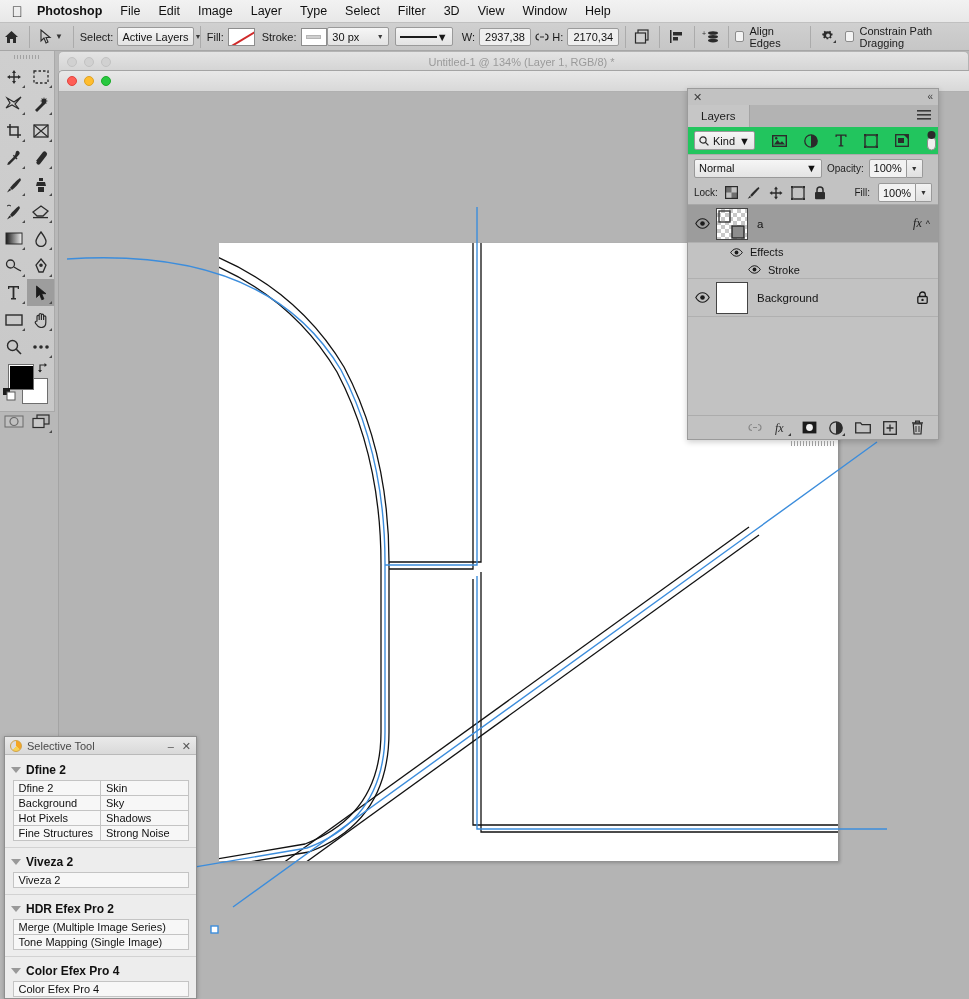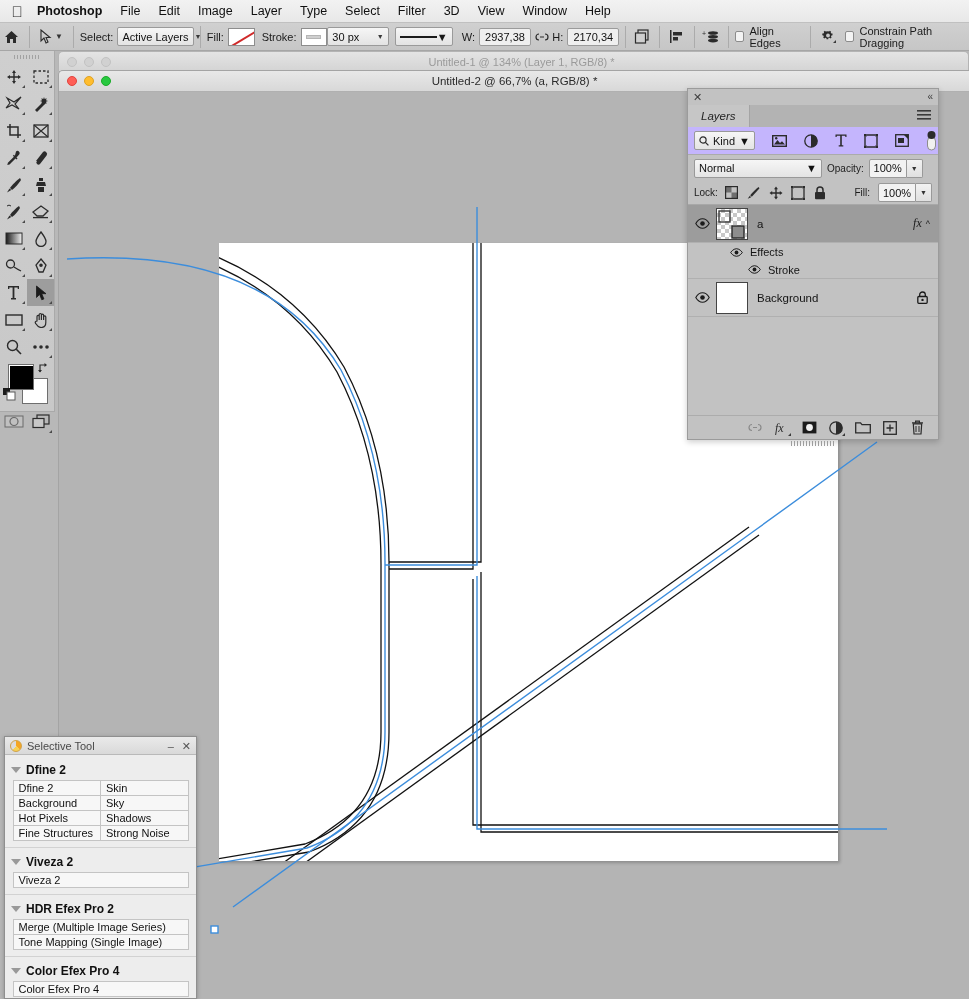--- a/index.html
+++ b/index.html
@@ -135,29 +135,29 @@
   
   .layers-panel {
     position:absolute; left:687px; top:88px; width:252px; height:352px;
     background:#c2c2c2; border:1px solid #9b9b9b; z-index: 50;
     box-shadow: 0 2px 6px rgba(0,0,0,0.2);
     display:flex; flex-direction:column;
   }
   .lp-topbar { height: 16px; position:relative; background:#c2c2c2; }
   .lp-close { position:absolute; left:5px; top:1px; font-size:11px; color:#3c3c3c; line-height:14px; }
   .lp-collapse { position:absolute; right:5px; top:1px; font-size:10px; color:#3c3c3c; line-height:14px; }
-  .lp-tabs { height: 22px; display:flex; align-items:stretch; background:#b3b3b3; position:relative;font-style:italic; }
+  .lp-tabs { height: 22px; display:flex; align-items:stretch; background:#b3b3b3; position:relative; }
   .lp-tab {
     padding: 0 13px; display:flex; align-items:center; font-size:11.5px; color:#1e1e1e;
     background:#c6c6c6; border-right:1px solid #a4a4a4;
   }
   .lp-menu-ico { position:absolute; right:7px; top:5px; }
   .lp-filter {
     height: 28px; display:flex; align-items:center; gap:17px; padding: 0 6px;
-    background:#c4b5fd; border-bottom:1px solid #ababab;
+    background:#22c55e; border-bottom:1px solid #ababab;
   }
   .kind-select {
     width: 84px; height: 19px; background: linear-gradient(180deg,#f6f6f6,#e4e4e4);
     border:1px solid #999; border-radius:2px; display:flex; align-items:center;
     padding: 0 4px; gap:4px; font-size:11px; color:#111; justify-content:space-between;
   }
   .kind-left { display:flex; align-items:center; gap:4px; }
   .filt-ico { width: 19px; height: 20px; display:flex; align-items:center; justify-content:center; }
   .lp-blend {
     height: 26px; display:flex; align-items:center; gap:5px; padding:0 6px; background:#c2c2c2;
@@ -373,21 +373,20 @@
     <div class="doc-back-title">Untitled-1 @ 134% (Layer 1, RGB/8) *</div>
   </div>
 
   <div class="doc-front">
     <div class="doc-front-bar">
       <div class="tl-dots">
         <div class="tl-dot close"></div>
         <div class="tl-dot min"></div>
         <div class="tl-dot max"></div>
       </div>
-      <div class="doc-front-title">Untitled-2 @ 66,7% (a, RGB/8) *</div>
     </div>
 
     <div class="canvas-area">
       <div class="canvas-sheet"></div>
 
       <svg class="artwork" viewBox="0 0 911 908">
         <defs>
           <clipPath id="sheetClip">
               <rect x="160" y="151" width="619" height="618"></rect>
             </clipPath>

